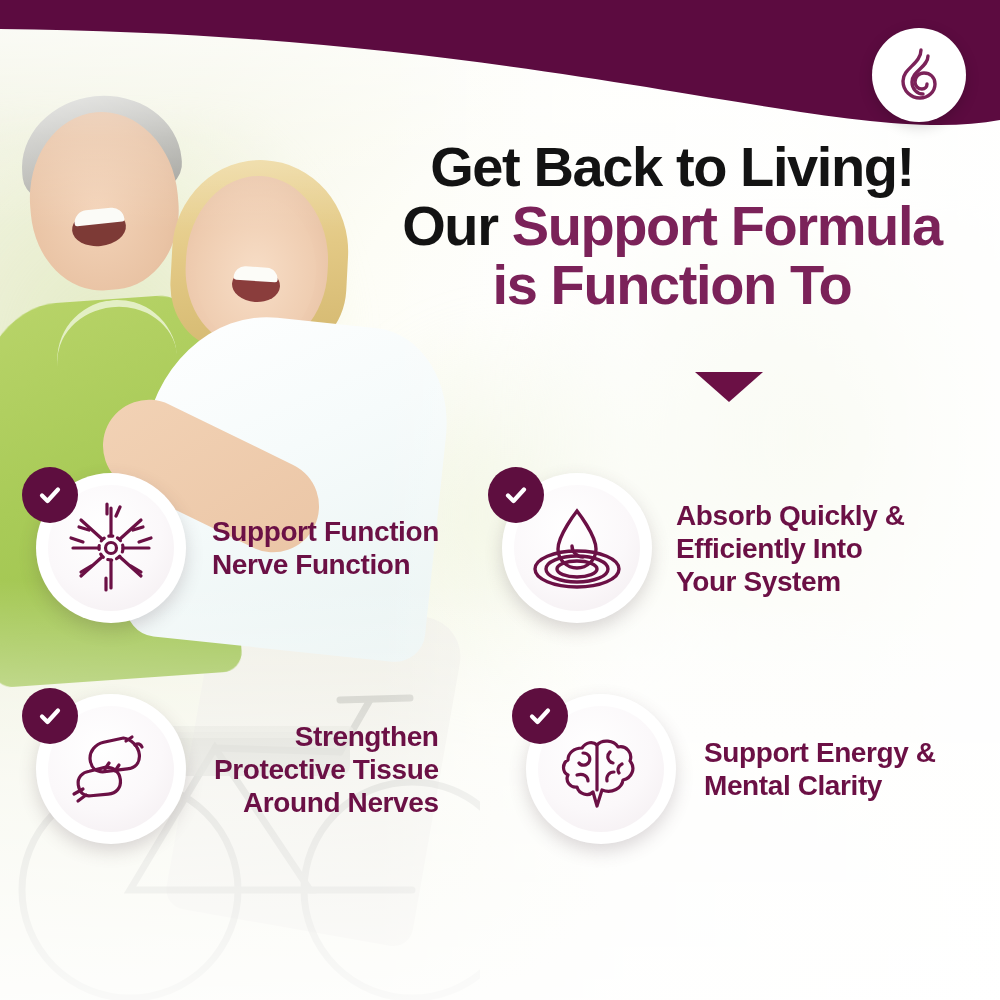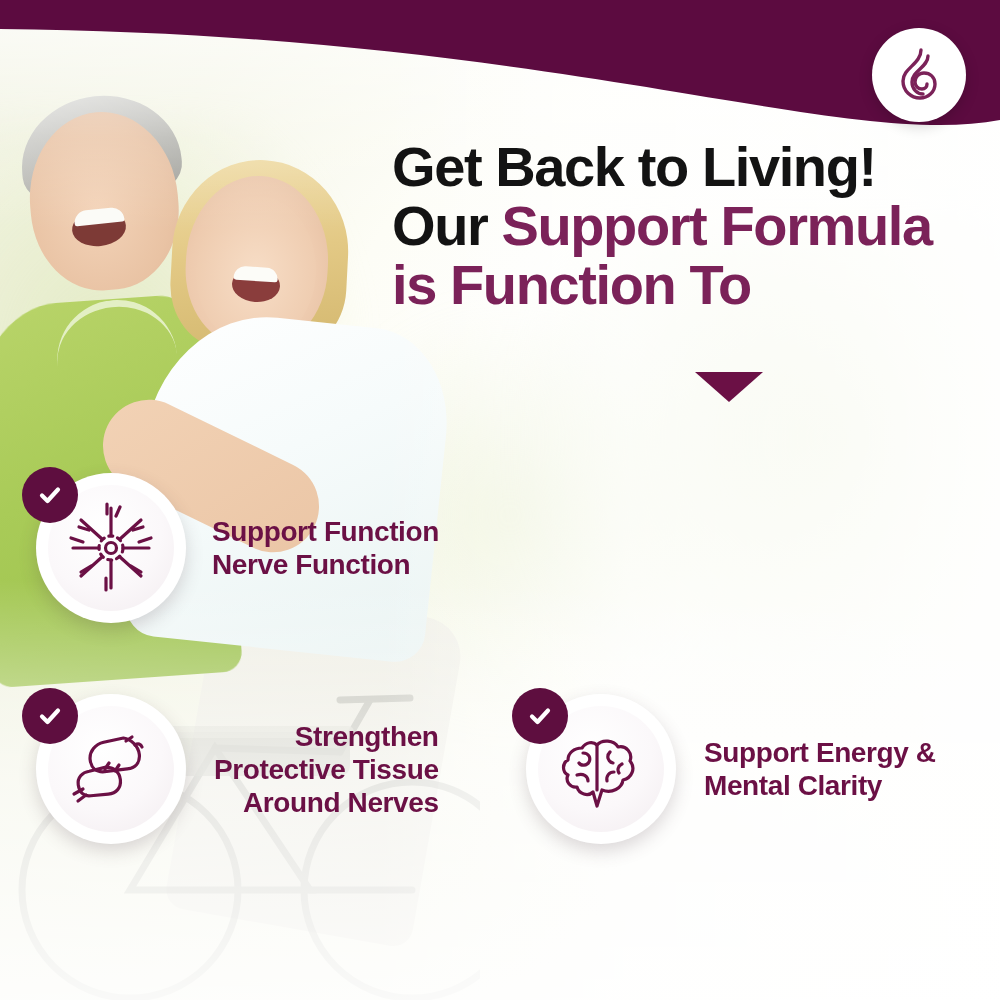--- a/index.html
+++ b/index.html
@@ -217,20 +217,21 @@
   
   .headline {
     position: absolute;
     left: 392px; top: 137px;
     width: 560px;
     font-size: 56px;
     line-height: 59px;
     font-weight: 700;
     letter-spacing: -1.4px;
     color: #131313;
+    text-align: center;
   }
   .headline .accent { color: #7B2259; }
 
   
   .arrow {
     position: absolute;
     left: 695px; top: 372px;
     width: 0; height: 0;
     border-left: 34px solid transparent;
     border-right: 34px solid transparent;
@@ -389,20 +390,43 @@
             <path d="M28 66 L18 72"></path>
               <path d="M68 66 L78 72"></path>
           </g>
         </svg>
       </div>
     </div>
     <div class="feature-label">Support Function
 Nerve Function</div>
   </div>
 
+  <div class="feature f2">
+    <div class="icon-disc">
+      <div class="check-badge">
+        <svg width="30" height="30" viewBox="0 0 30 30">
+          <path d="M7 15.5 L12.5 21 L23 9.5" fill="none" stroke="#ffffff" stroke-width="4.2" stroke-linecap="round" stroke-linejoin="round"></path>
+        </svg>
+      </div>
+      <div class="inner">
+        <svg width="98" height="98" viewBox="0 0 98 98">
+          <g fill="none" stroke="#6B1045" stroke-width="3.4" stroke-linecap="round">
+            <path d="M49 12 C49 12 68 36 68 50 C68 61 59 69 49 69 C39 69 30 61 30 50 C30 36 49 12 49 12 Z"></path>
+            <path d="M55 58 C49 58 44 53 44 47"></path>
+            <ellipse cx="49" cy="70" rx="20" ry="8"></ellipse>
+            <ellipse cx="49" cy="70" rx="31" ry="13"></ellipse>
+            <ellipse cx="49" cy="70" rx="42" ry="18"></ellipse>
+          </g>
+        </svg>
+      </div>
+    </div>
+    <div class="feature-label">Absorb Quickly &amp;
+Efficiently Into
+Your System</div>
+  </div>
 
   <div class="feature f3">
     <div class="icon-disc">
       <div class="check-badge">
         <svg width="30" height="30" viewBox="0 0 30 30">
           <path d="M7 15.5 L12.5 21 L23 9.5" fill="none" stroke="#ffffff" stroke-width="4.2" stroke-linecap="round" stroke-linejoin="round"></path>
         </svg>
       </div>
       <div class="inner">
         <svg width="96" height="96" viewBox="0 0 96 96">

